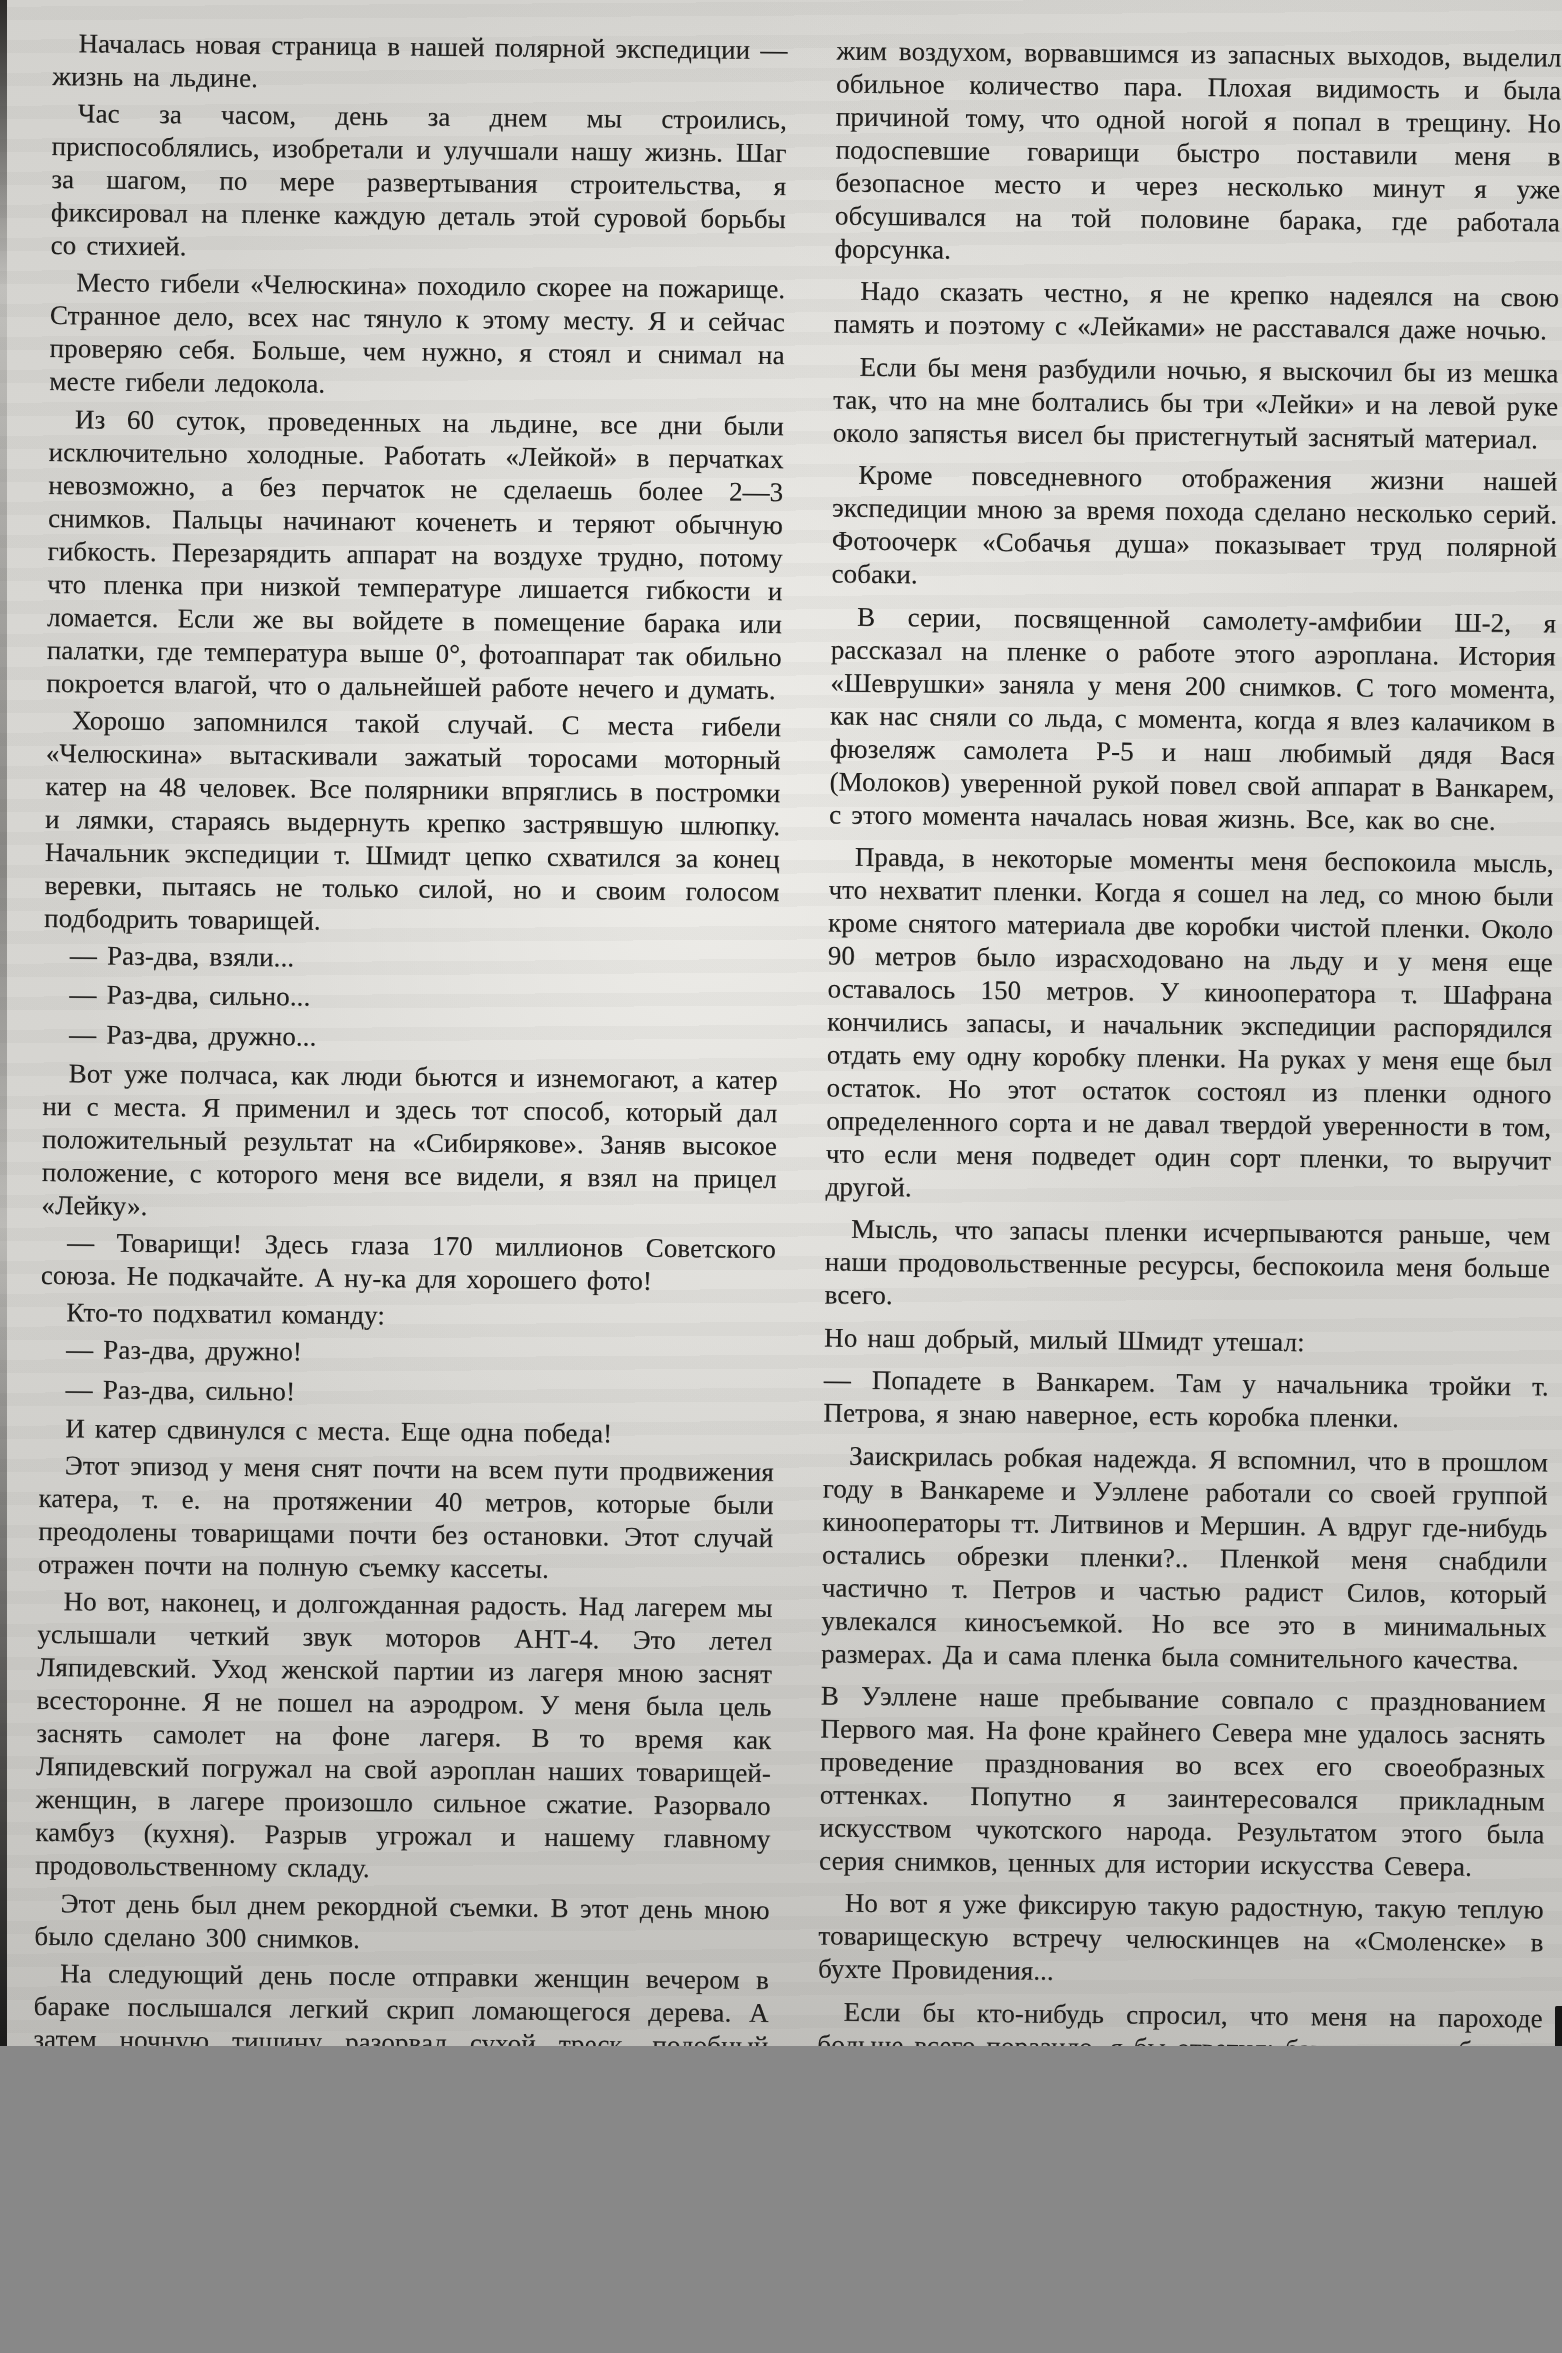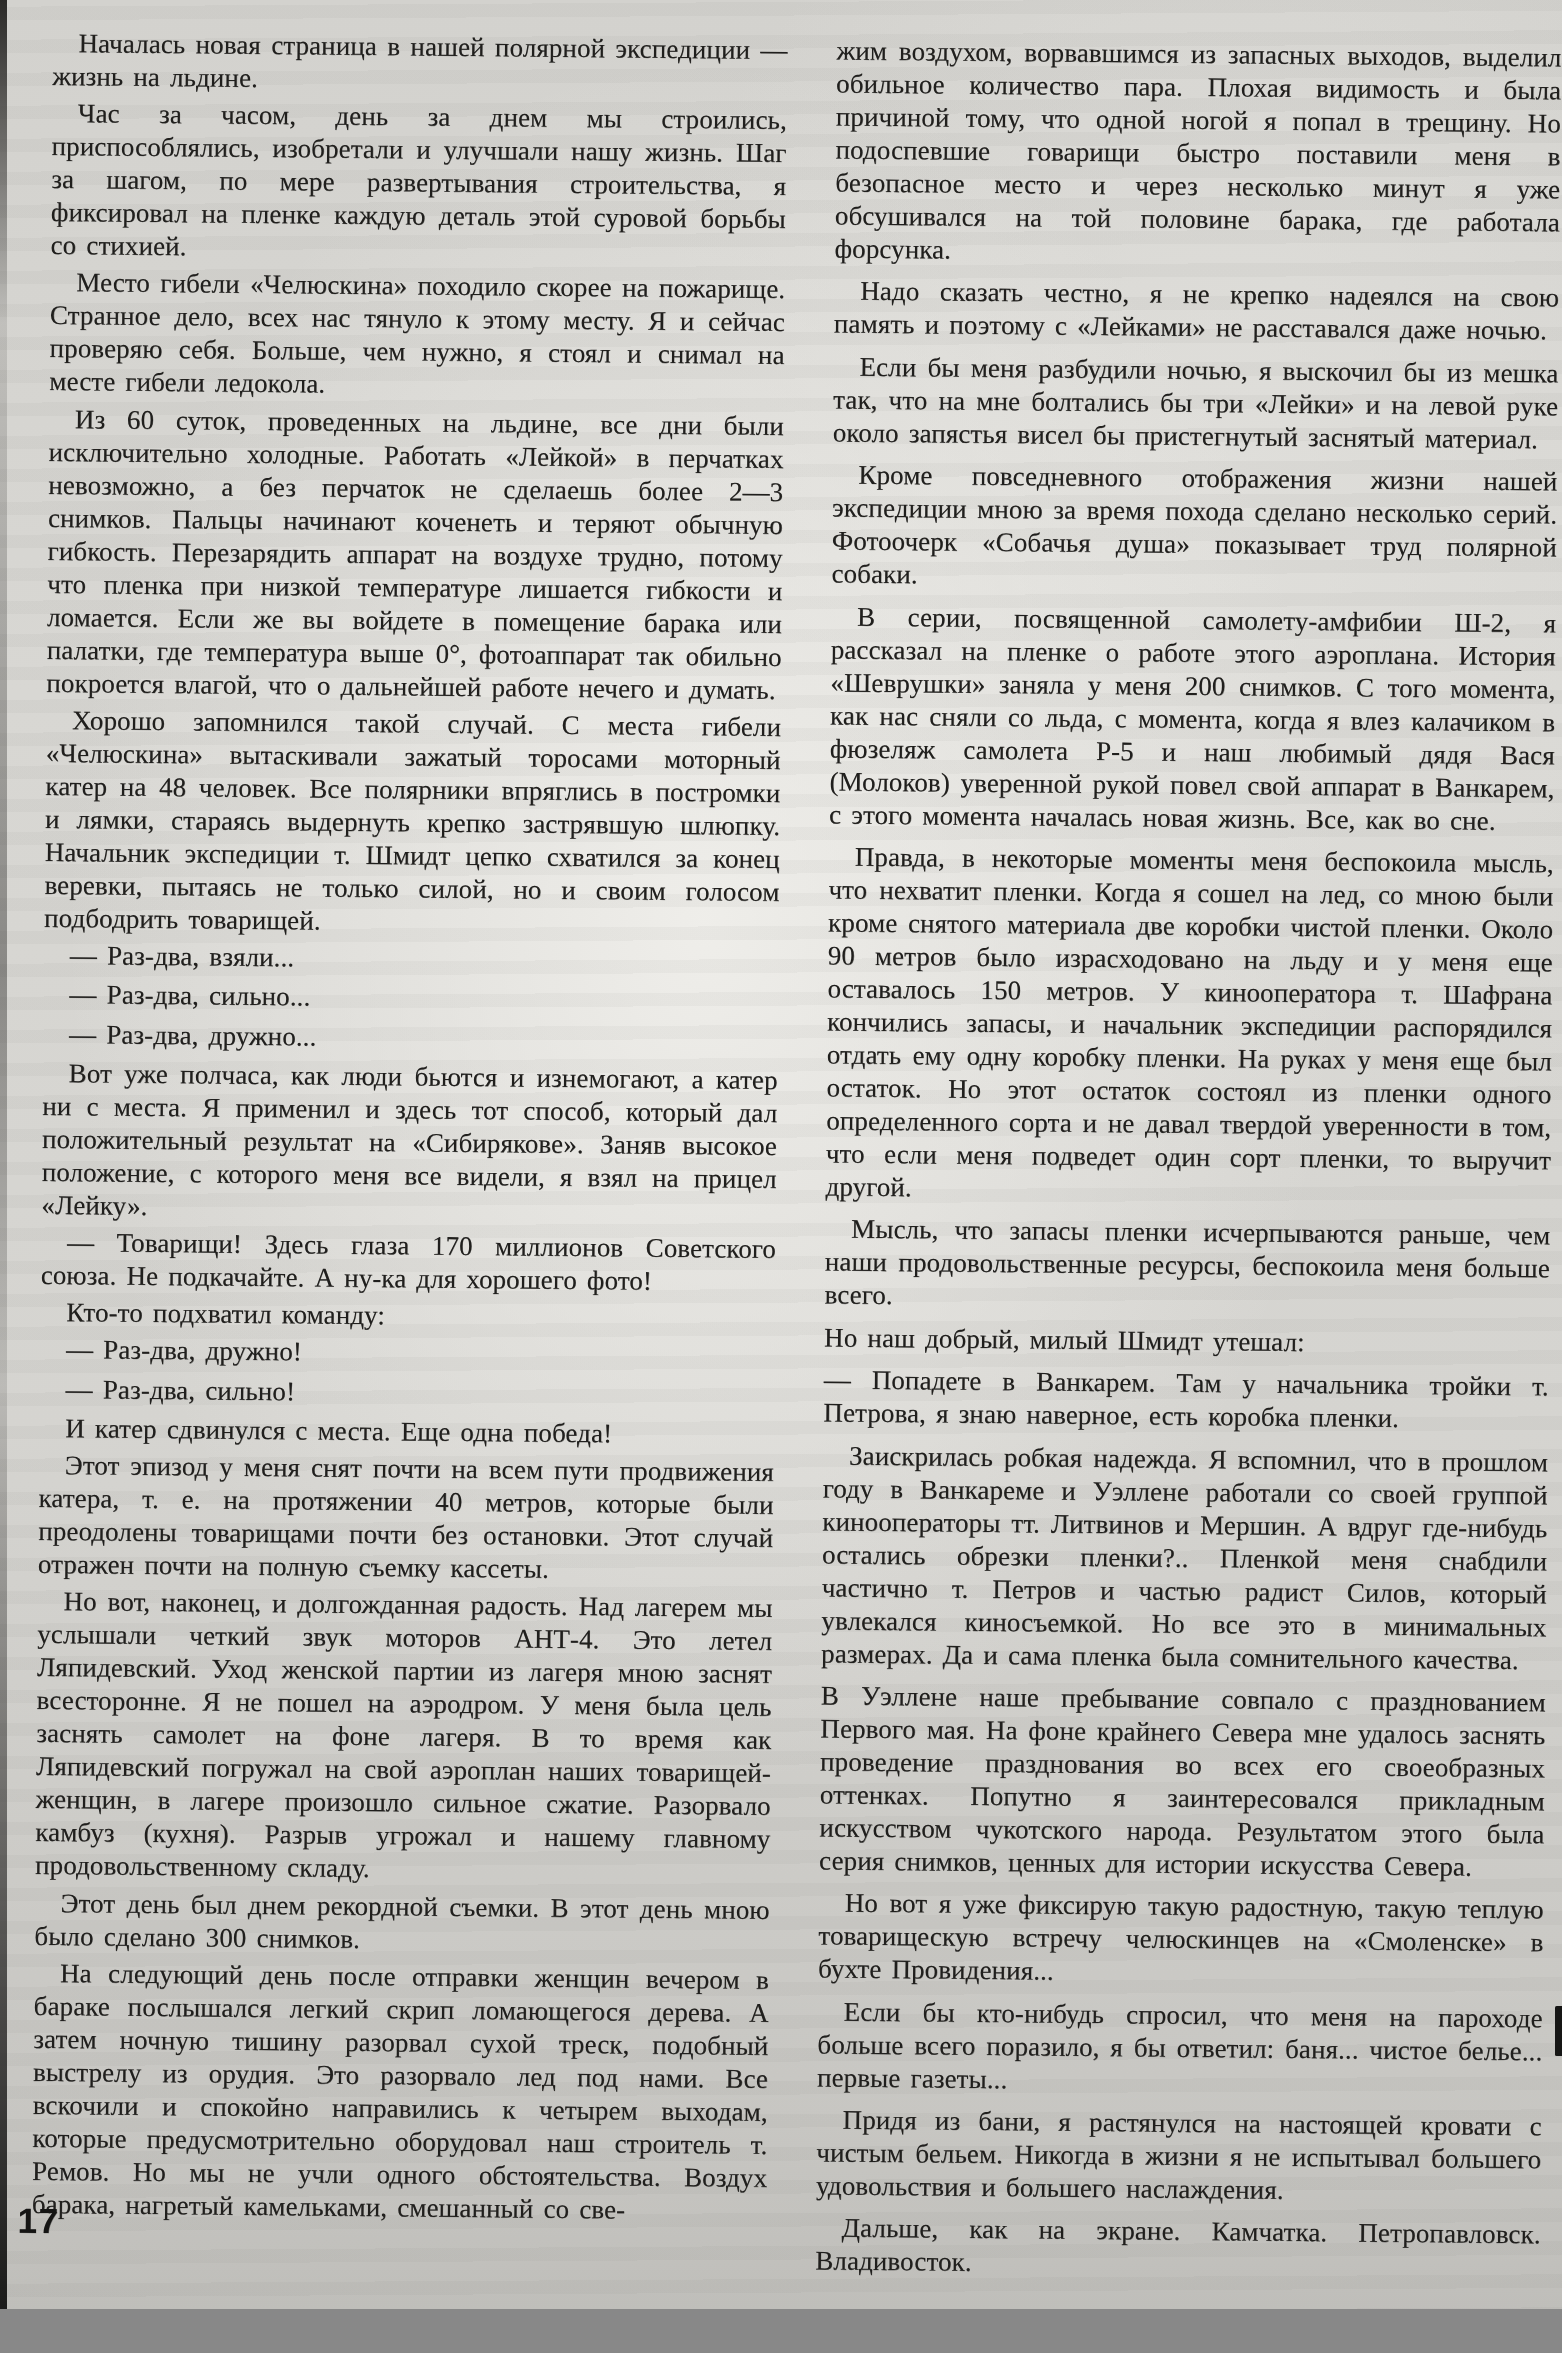--- a/index.html
+++ b/index.html
@@ -1,18 +1,18 @@
 <!DOCTYPE html>
 <html lang="ru" style="font-size:8.3px"><head>
 <meta charset="utf-8">
 <style>
   html,body{margin:0;padding:0;background:#888;}
   .page{
     position:relative;
-    width:1562px;height:2309px;
+    width:1562px;height:2046px;
     overflow:hidden;
     background:
       radial-gradient(ellipse 887px 1200px at 45% 40%, rgba(240,239,235,0.95), rgba(240,239,235,0) 72%),
       radial-gradient(ellipse 782px 991px at 78% 22%, rgba(226,225,221,0.8), rgba(226,225,221,0) 75%),
       linear-gradient(180deg,#d3d2ce 0%,#d8d7d3 30%,#d5d4d0 62%,#c7c6c2 92%,#bfbeba 100%);
     font-family:"Liberation Serif","DejaVu Serif",serif;
   }
   
   .ghost{
     position:absolute;left:-31px;top:-31px;right:-31px;bottom:-31px;

